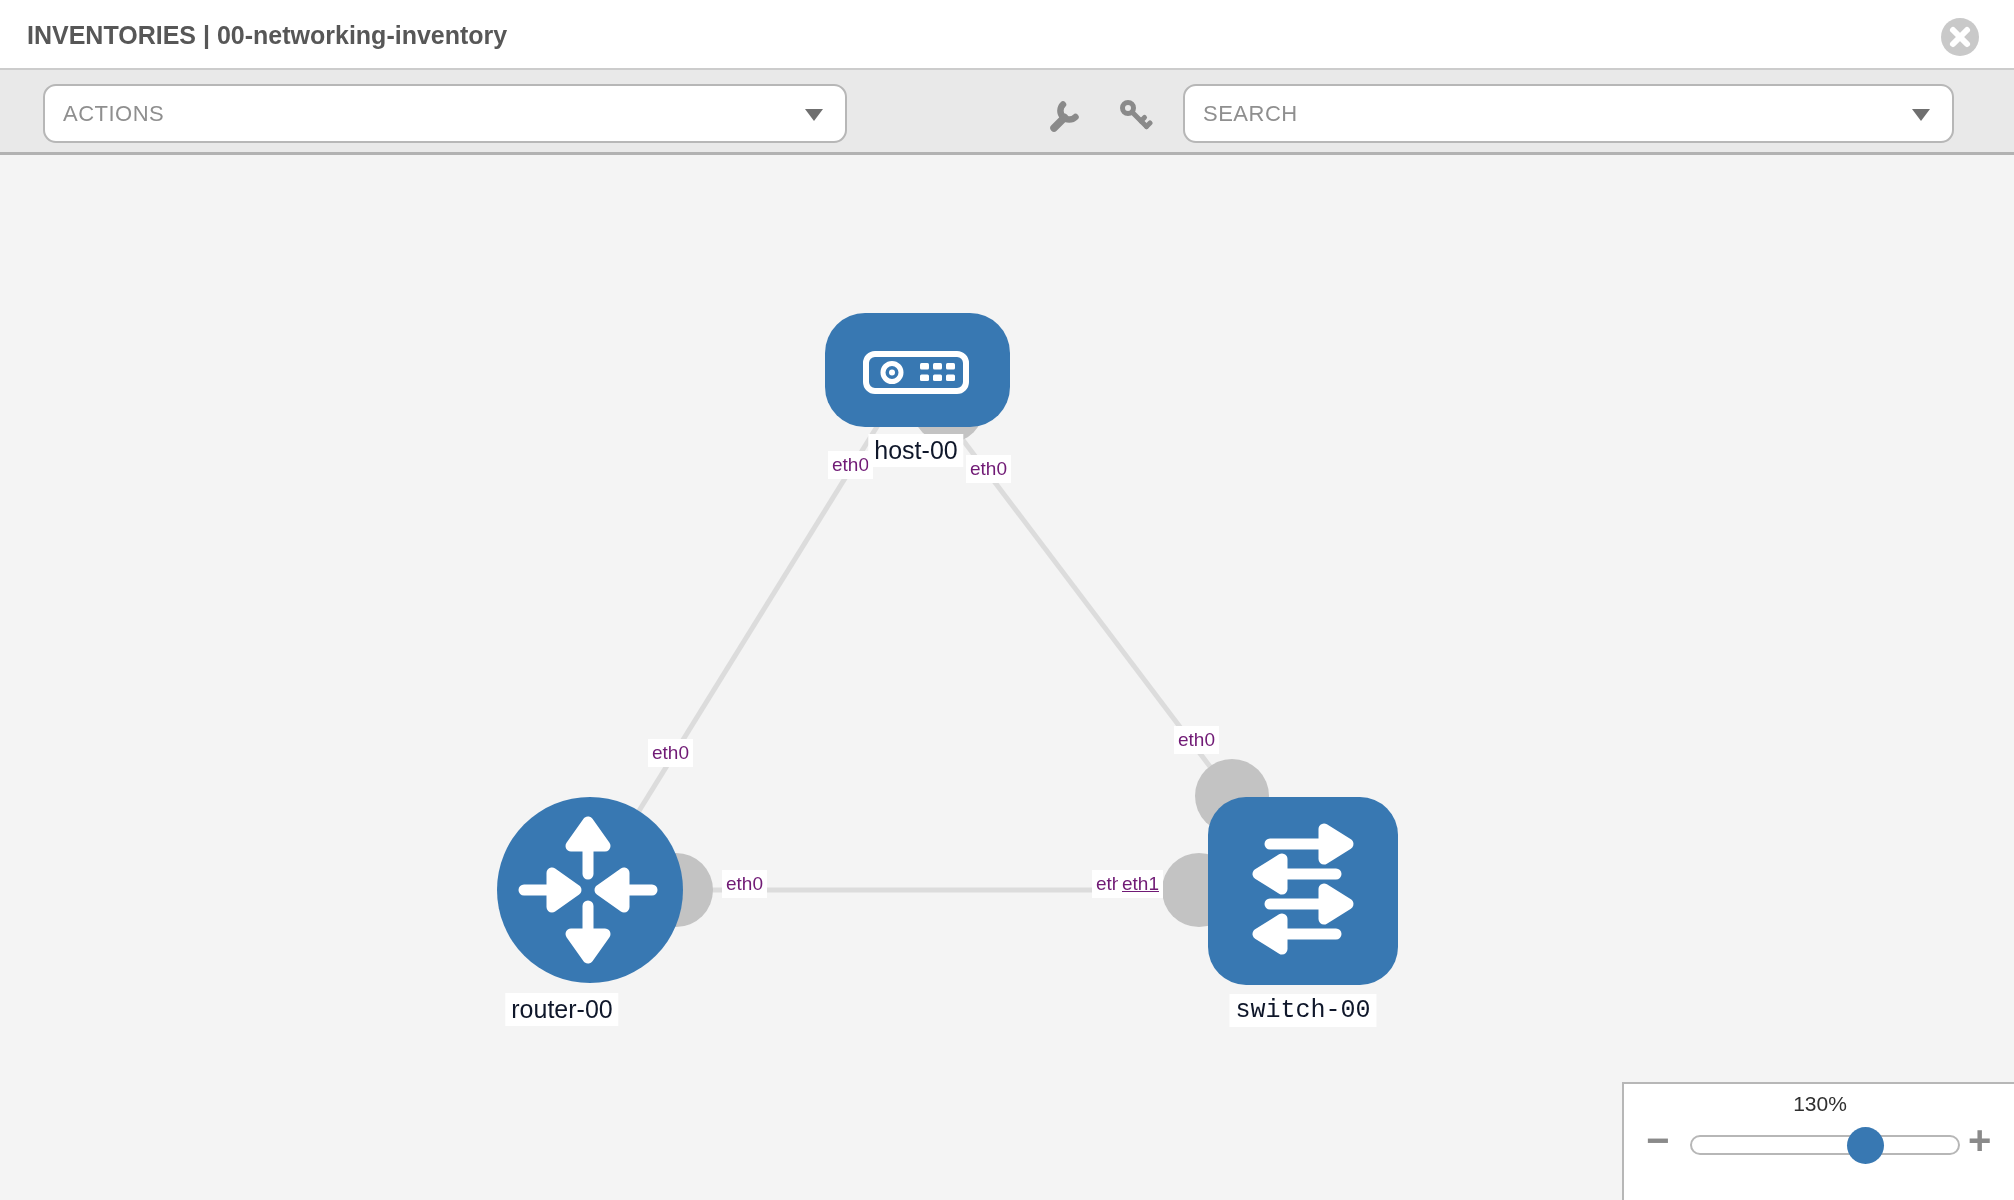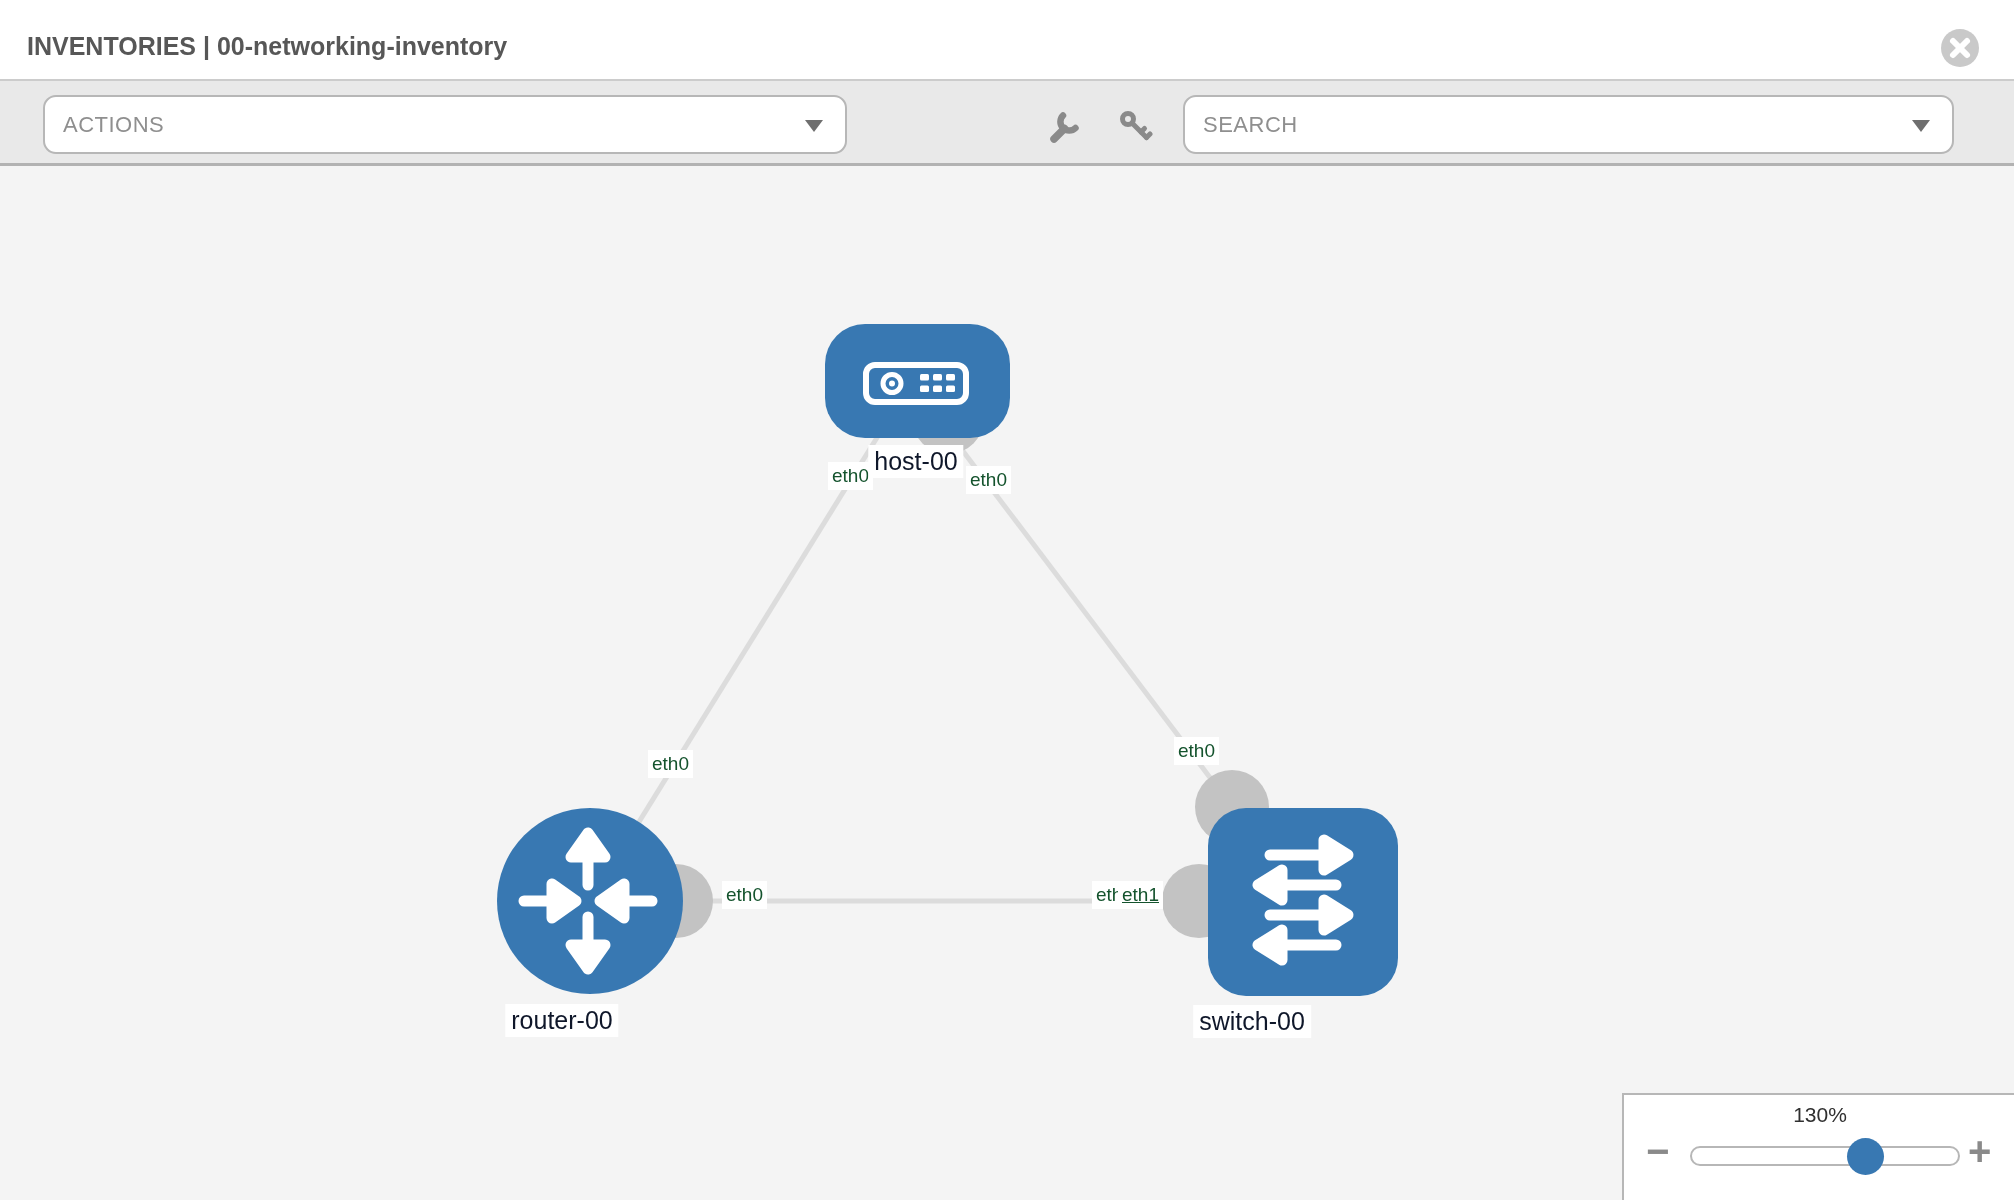--- a/index.html
+++ b/index.html
@@ -1,21 +1,21 @@
 <!DOCTYPE html>
 <html><head>
 <meta charset="utf-8">
 <style>
   * { margin:0; padding:0; box-sizing:border-box; }
   html,body { width:2014px; height:1200px; overflow:hidden; background:#fff;
               font-family:"Liberation Sans", sans-serif; }
 
   
   .titlebar { position:relative; width:2014px; height:70px; background:#ffffff;
-              border-bottom:2px solid #cccccc;margin-top:11px; }
+              border-bottom:2px solid #cccccc; }
   .page-title { position:absolute; left:27px; top:0; height:70px; line-height:70px;
                 font-size:25px; font-weight:bold; color:#575757; }
   .close-btn { position:absolute; right:34px; top:17px; width:40px; height:40px; cursor:pointer; }
 
   
   .toolbar { position:relative; width:2014px; height:85px; background:#e9e9e9;
              border-bottom:3px solid #b2b2b2; }
   .select-box { position:absolute; top:14px; height:59px; background:#ffffff;
                 border:2px solid #b7b7b7; border-radius:13px; cursor:pointer; }
   .select-box .sel-label { position:absolute; left:18px; top:0; height:55px; line-height:55px;
@@ -26,21 +26,21 @@
   .actions-box { left:43px; width:804px; }
   .search-box  { left:1183px; width:771px; }
   .tool-icon { position:absolute; top:27px; width:36px; height:36px; cursor:pointer; }
   .wrench-pos { left:1047px; }
   .key-pos    { left:1117px; }
 
   
   .canvas { position:relative; width:2014px; height:1045px; background:#f4f4f4; overflow:hidden; }
   .topo-svg { position:absolute; left:0; top:0; }
 
-  .eth-label { position:absolute; background:#ffffff; color:#14532d;
+  .eth-label { position:absolute; background:#ffffff; color:#701a75;
                font-size:19px; line-height:1.35; padding:1px 4px; white-space:nowrap; }
   .node-label { position:absolute; background:#ffffff; color:#0f172a;
                 font-size:25px; line-height:1.25; padding:1px 6px; white-space:nowrap;
                 transform:translateX(-50%); }
 
   
   .zoom-panel { position:absolute; left:1622px; top:927px; width:400px; height:130px;
                 background:#ffffff; border:2px solid #b7b7b7; }
   .zoom-level { position:absolute; left:0; top:8px; width:392px; text-align:center;
                 font-size:21px; color:#303030; }
@@ -156,21 +156,21 @@
   <span class="eth-label" style="left:828px; top:296px;">eth0</span>
   <span class="node-label" style="left:916px; top:279px;">host-00</span>
   <span class="eth-label" style="left:966px; top:300px;">eth0</span>
   <span class="eth-label" style="left:648px; top:584px;">eth0</span>
   <span class="eth-label" style="left:1174px; top:571px;">eth0</span>
   <span class="eth-label" style="left:722px; top:715px;">eth0</span>
   <span class="eth-label" style="left:1092px; top:715px;">eth0</span>
   <span class="eth-label" style="left:1118px; top:715px;text-decoration:underline;">eth1</span>
 
   <span class="node-label" style="left:562px; top:838px;">router-00</span>
-  <span class="node-label" style="left:1252px; top:839px;">switch-00</span>
+  <span class="node-label" style="left:1303px; top:839px;font-family:Liberation Mono, monospace;">switch-00</span>
 
   <div class="zoom-panel">
     <div class="zoom-level">130%</div>
     <div class="zoom-minus">−</div>
     <div class="zoom-track"></div>
     <div class="zoom-thumb"></div>
     <div class="zoom-plus">+</div>
   </div>
 </div>
 

